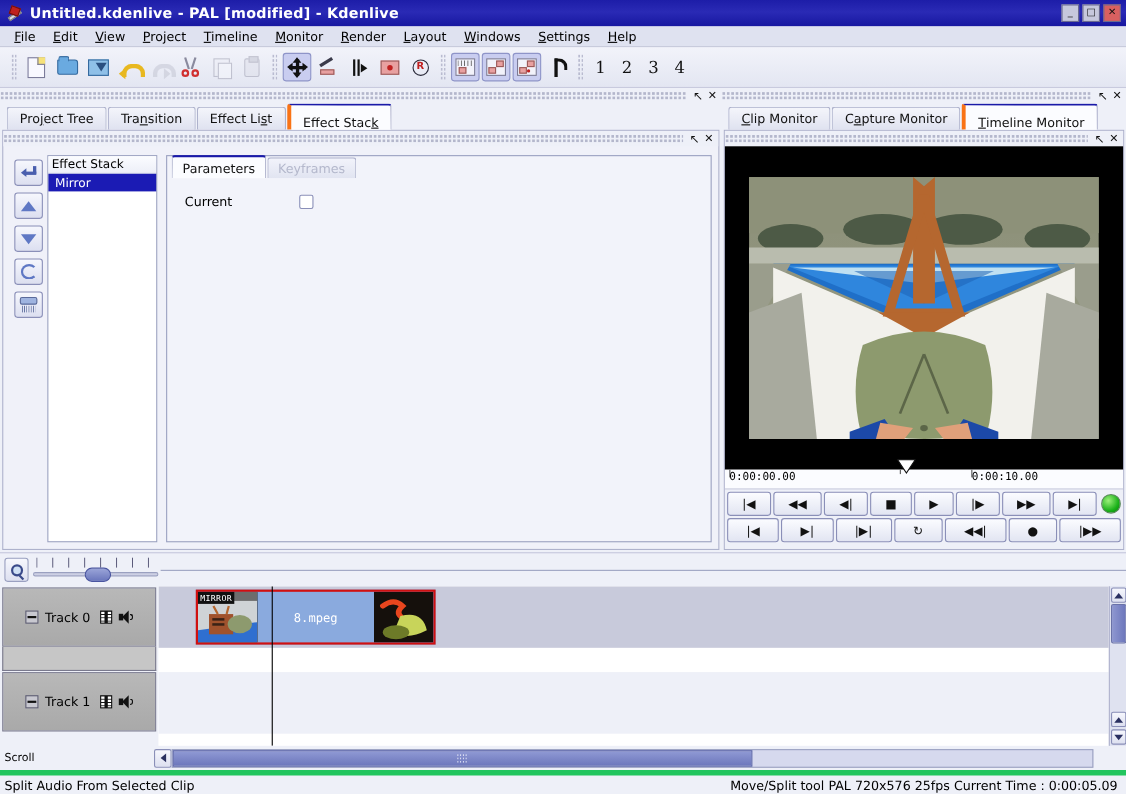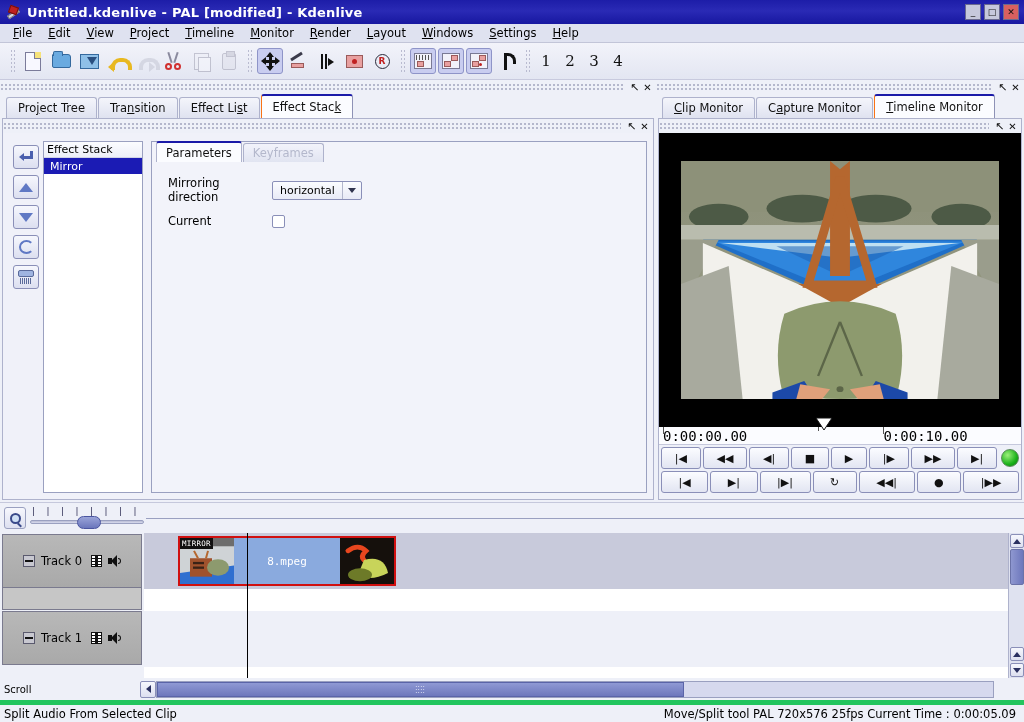--- a/index.html
+++ b/index.html
@@ -140,22 +140,22 @@
 
   .tabrow { height:24px; display:flex; align-items:flex-end; padding-left:6px; background:#eef0f8; }
   .tab {
     height:21px; padding:0 11px; display:flex; align-items:center;
     background:linear-gradient(to bottom,#f4f5fb,#dfe2f0);
     border:1px solid #aeb2cc; border-bottom:none; border-radius:3px 3px 0 0;
     font-size:11.5px; margin-right:1px; color:#111;
   }
   .tab.active {
     background:#fbfcff; height:24px; border-top:2px solid #1a1aa8;
-    border-left:1px solid #f97316; border-right:1px solid #8e92b6;
-    font-weight:normal; z-index:2; position:relative;
+    border-left:4px solid #f97316; border-right:1px solid #8e92b6;
+    font-weight:normal; z-index:2; position:relative;align-items:flex-end;
   }
   .tab u { text-decoration:underline; }
 
   .panel-body { flex:1 1 auto; background:#f0f1f9; border:1px solid #aeb2cc; margin:0 2px 2px 2px; min-height:0; display:flex; flex-direction:column; }
 
   
   .es-inner { flex:1 1 auto; display:flex; padding:8px 6px 6px 6px; min-height:0; }
   .es-buttons { width:34px; flex:0 0 34px; display:flex; flex-direction:column; gap:6px; align-items:center; padding-top:4px; }
   .es-btn {
     width:26px; height:24px; border:1px solid #8a8fb8; border-radius:3px;
@@ -204,21 +204,21 @@
   .pcombo .sep { width:1px; height:17px; background:#b2b6cc; }
   .pcombo .arw { width:18px; display:flex; align-items:center; justify-content:center; }
   .pcombo .arw i { width:0; height:0; border-left:4px solid transparent; border-right:4px solid transparent; border-top:5px solid #30344e; display:block; }
   .pcheck { width:13px; height:13px; border:1px solid #8a8fb8; background:#fff; border-radius:2px; }
 
   
   .mon-body { flex:1 1 auto; display:flex; flex-direction:column; background:#f0f1f9; border:1px solid #aeb2cc; margin:0 2px 2px 2px; min-height:0; }
   .mon-screen { flex:1 1 auto; background:#000; position:relative; overflow:hidden; }
   .mon-video { position:absolute; left:22px; top:28px; right:22px; bottom:28px; overflow:hidden; }
   .mon-ruler { height:18px; flex:0 0 18px; background:#fbfcff; position:relative; border-bottom:1px solid #c5c8dc; }
-  .mon-ruler .tc { position:absolute; top:1px; font-family:"DejaVu Sans Mono", monospace; font-size:14px; }
+  .mon-ruler .tc { position:absolute; top:1px; font-family:"DejaVu Sans Mono", monospace; font-size:10px; }
   .mon-ruler .tick { position:absolute; top:0; width:1px; height:7px; background:#555; }
   .mon-ctrls { flex:0 0 54px; display:flex; flex-direction:column; gap:2px; padding:2px; background:#eef0f8; }
   .mon-row { display:flex; gap:2px; align-items:center; }
   .mbtn {
     flex:1 1 auto; height:22px; border:1px solid #8a8fb8; border-radius:3px;
     background:linear-gradient(to bottom,#fbfcff,#e2e5f2);
     display:flex; align-items:center; justify-content:center; font-size:11px; color:#111;
   }
   .led { width:18px; height:18px; border-radius:50%; background:radial-gradient(circle at 35% 32%, #9cf07a, #18b018 62%, #0a7a0a); border:1px solid #5a8a5a; flex:0 0 18px; margin-left:2px; }
 
@@ -475,30 +475,20 @@
             <div class="es-list-head">Effect Stack</div>
             <div class="es-item selected">Mirror</div>
           </div>
 
           <div class="es-params">
             <div class="ptabrow">
               <div class="ptab active">Parameters</div>
               <div class="ptab disabled">Keyframes</div>
             </div>
             <div class="params-inner">
-              <div class="prow">
-                <div class="plabel">Mirroring direction</div>
-                <div class="pcombo">
-                  <span class="val">horizontal</span>
-                  <span class="sep"></span>
-                  <span class="arw">
-                      <i></i>
-                    </span>
-                </div>
-              </div>
               <div class="prow">
                 <div class="plabel">Current</div>
                 <div class="pcheck"></div>
               </div>
             </div>
           </div>
         </div>
       </div>
     </div>
 

